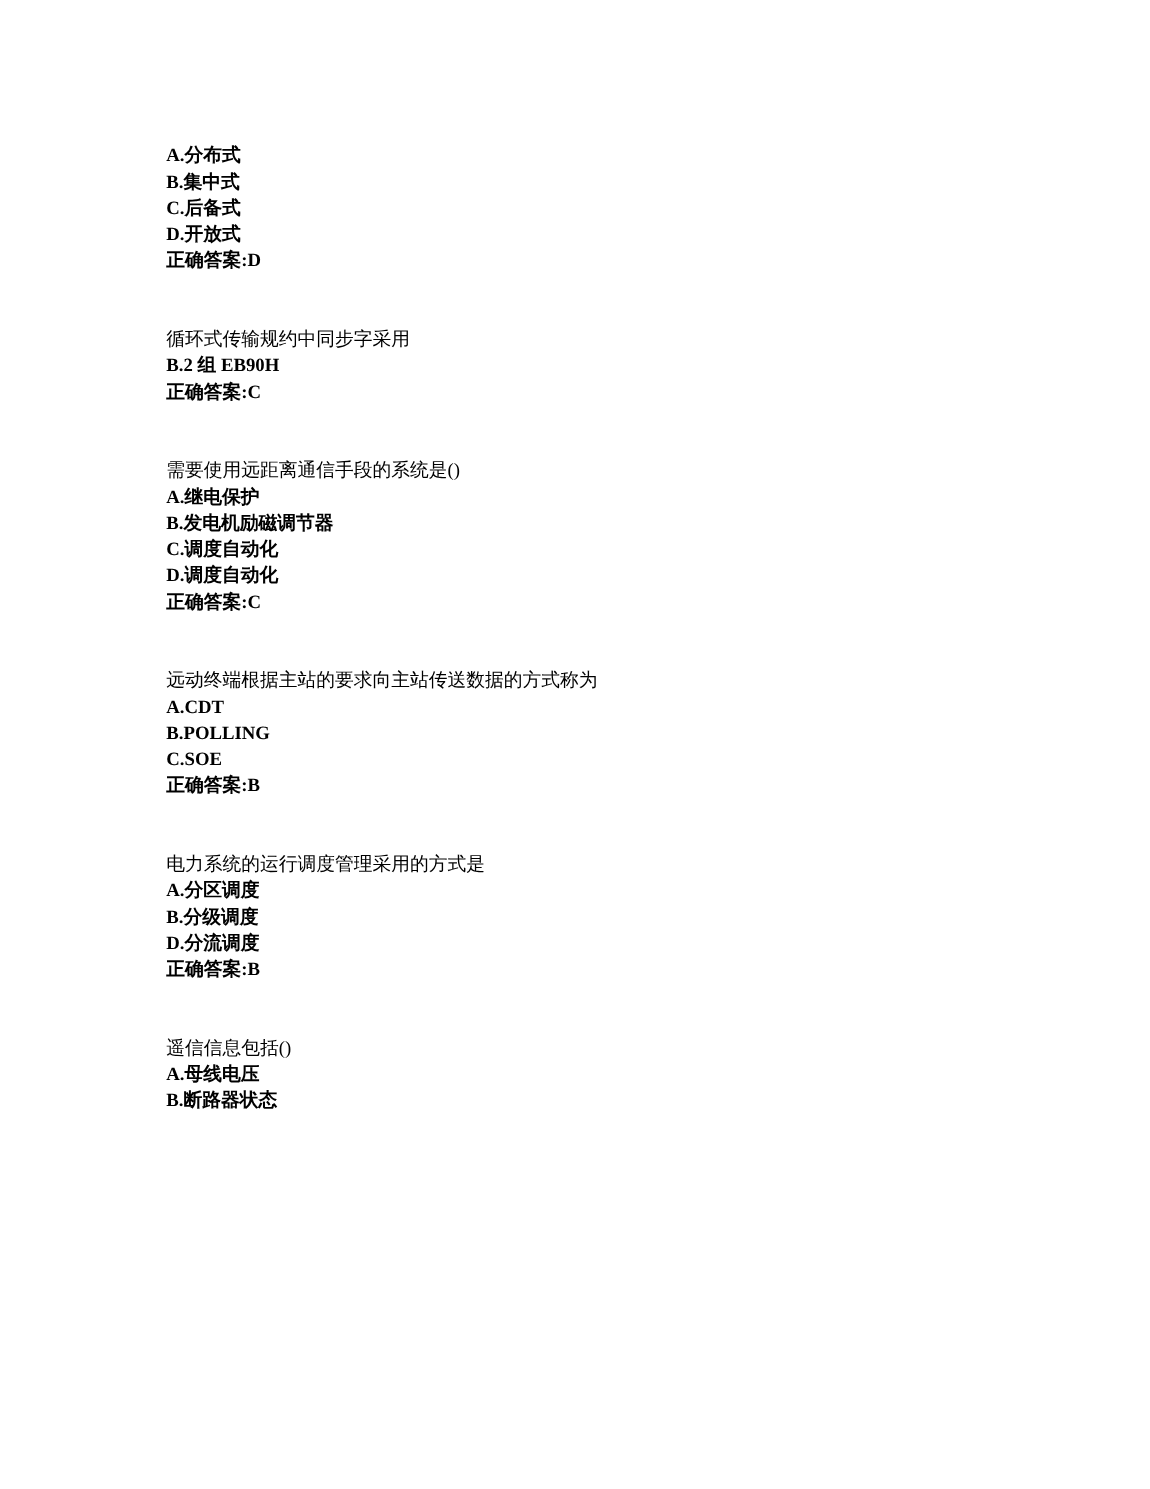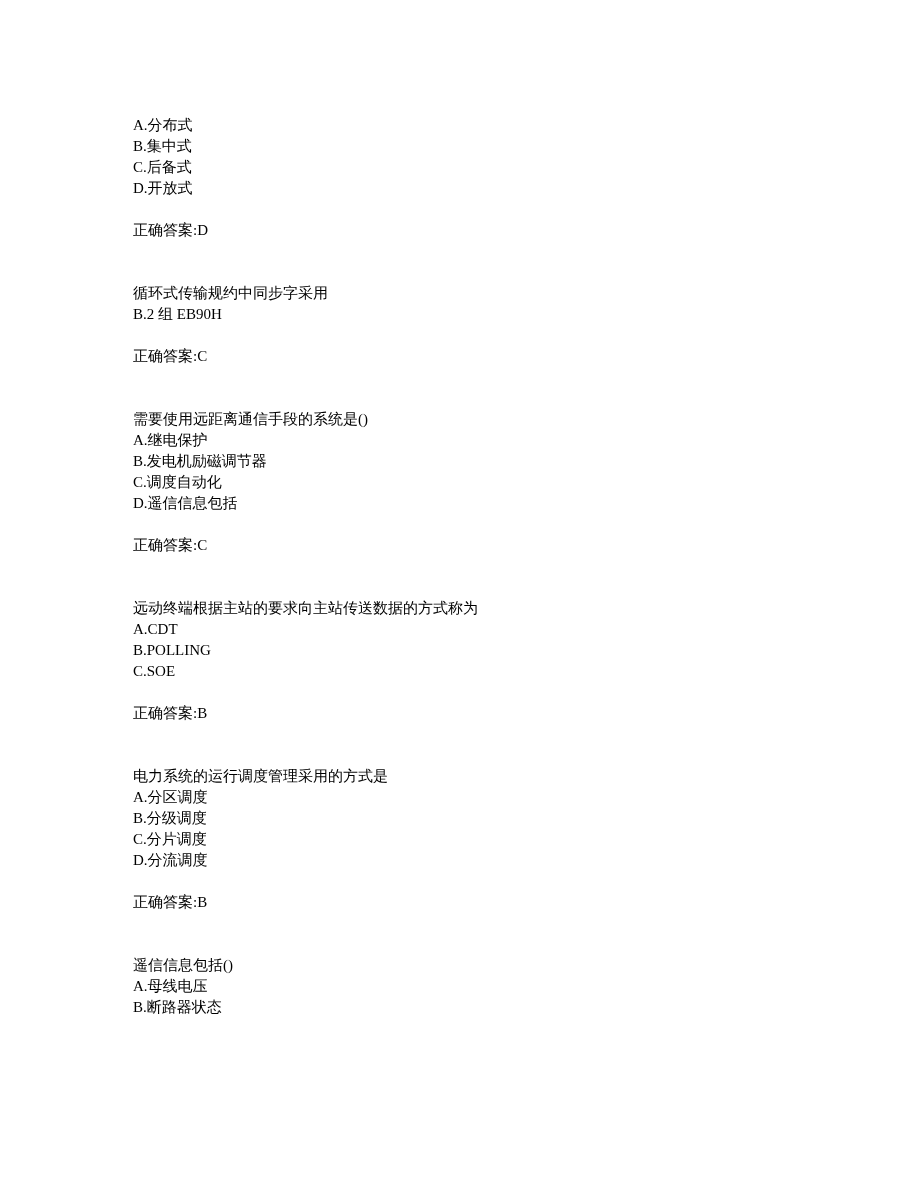--- a/index.html
+++ b/index.html
@@ -15,23 +15,23 @@
       font-size: 15px;
       line-height: 1.4;
       color: #000000;
       padding: 115px 0 0 133px;
     }
     .question-block {
       margin-bottom: 42px;
     }
     .option-line {
       display: block;
+      font-weight: bold;
     }
     .answer-line {
-      margin-top: 21px;
     }
     .question-stem {
       display: block;
     }
   </style>
 </head>
 <body>
 
 <div class="question-block">
   <span class="option-line">A.分布式</span>
@@ -45,37 +45,36 @@
   <span class="question-stem">循环式传输规约中同步字采用</span>
   <span class="option-line">B.2 组 EB90H</span>
   <span class="option-line answer-line">正确答案:C</span>
 </div>
 
 <div class="question-block">
   <span class="question-stem">需要使用远距离通信手段的系统是()</span>
   <span class="option-line">A.继电保护</span>
   <span class="option-line">B.发电机励磁调节器</span>
   <span class="option-line">C.调度自动化</span>
-  <span class="option-line">D.遥信信息包括</span>
+  <span class="option-line">D.调度自动化</span>
   <span class="option-line answer-line">正确答案:C</span>
 </div>
 
 <div class="question-block">
   <span class="question-stem">远动终端根据主站的要求向主站传送数据的方式称为</span>
   <span class="option-line">A.CDT</span>
   <span class="option-line">B.POLLING</span>
   <span class="option-line">C.SOE</span>
   <span class="option-line answer-line">正确答案:B</span>
 </div>
 
 <div class="question-block">
   <span class="question-stem">电力系统的运行调度管理采用的方式是</span>
   <span class="option-line">A.分区调度</span>
   <span class="option-line">B.分级调度</span>
-  <span class="option-line">C.分片调度</span>
   <span class="option-line">D.分流调度</span>
   <span class="option-line answer-line">正确答案:B</span>
 </div>
 
 <div class="question-block">
   <span class="question-stem">遥信信息包括()</span>
   <span class="option-line">A.母线电压</span>
   <span class="option-line">B.断路器状态</span>
 </div>
 

